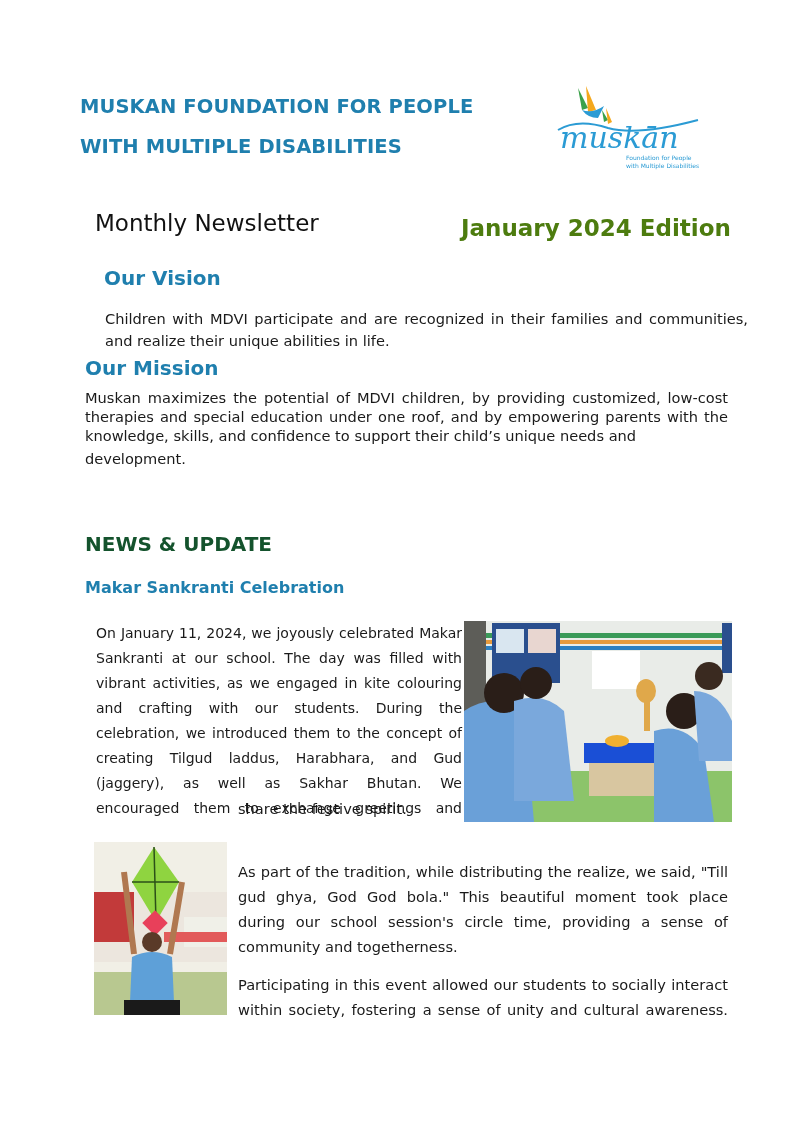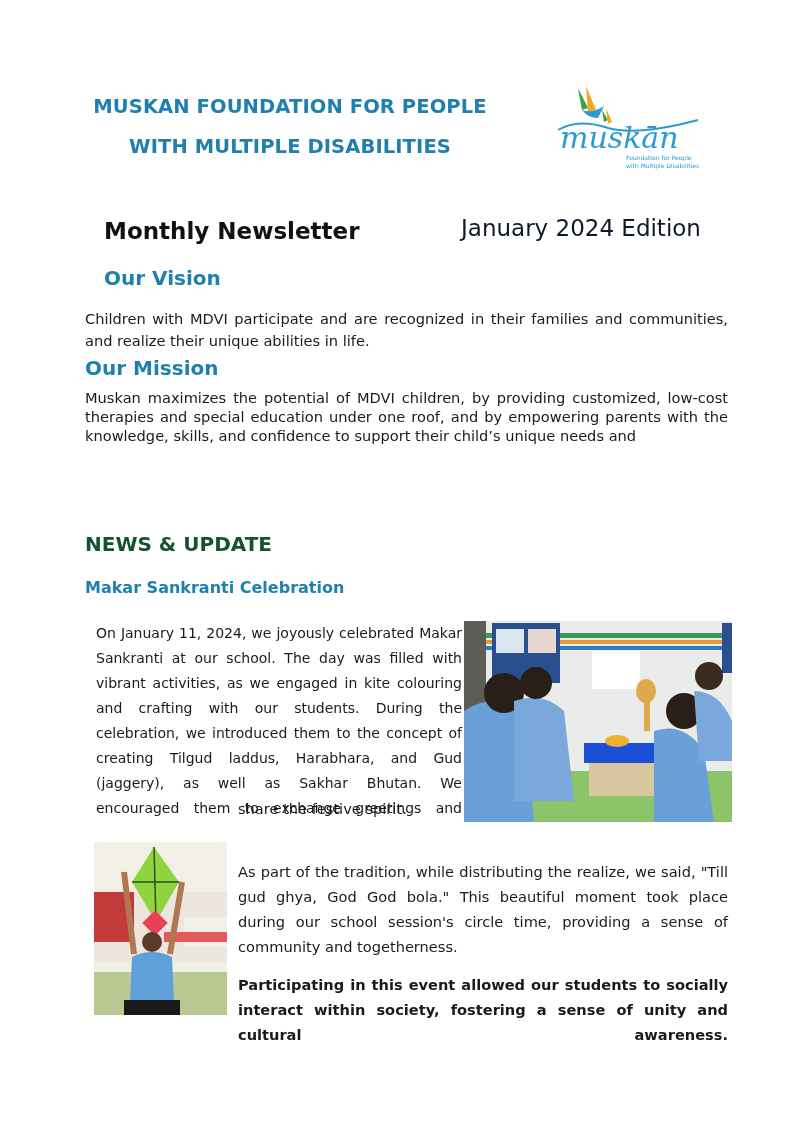--- a/index.html
+++ b/index.html
@@ -1,41 +1,41 @@
 <!DOCTYPE html>
 <html><head>
 <meta charset="utf-8">
 <style>
   html, body { margin: 0; padding: 0; background: #ffffff; }
   body { width: 794px; height: 1123px; position: relative; overflow: hidden;
          font-family: "DejaVu Sans", sans-serif; color: #1a1a1a; }
   .abs { position: absolute; }
-  .org-title { left: 80px; width: 420px; text-align: center; color: #1f7fae;
+  .org-title { left: 80px; width: 420px; text-align: left; color: #1f7fae;
                font-weight: bold; font-size: 19.5px; letter-spacing: 0.1px; }
   .org-line1 { top: 95px; }
   .org-line2 { top: 135px; }
   .logo { left: 548px; top: 80px; width: 175px; height: 95px; }
-  .nl-title { top: 218px; left: 95px; font-size: 23px; font-weight: bold; color: #111; margin-left: 9px; }
-  .edition { top: 215px; left: 461px; font-size: 23px; font-weight: normal; color: #0f172a; }
+  .nl-title { top: 210px; left: 95px; font-size: 23px; font-weight: normal; color: #111; }
+  .edition { top: 215px; left: 461px; font-size: 23px; font-weight: bold; color: #4d7c0f; }
   .h2 { left: 85px; font-size: 20px; font-weight: bold; color: #1f7fae; }
   .vision-h { top: 266px; margin-left: 19px; }
   .mission-h { top: 356px; }
   .para { left: 85px; width: 643px; font-size: 14.6px; line-height: 22px;
           text-align: justify; color: #1a1a1a; }
-  .vision-p { top: 308px; }
+  .vision-p { top: 308px; margin-left: 20px; }
   .mission-p { top: 388px; line-height: 19px; }
   .mission-p .last { display: block; margin-top: 4px; }
   .news-h { top: 532px; left: 85px; font-size: 20px; font-weight: bold; color: #14532d; }
   .event-h { top: 578px; left: 85px; font-size: 16px; font-weight: bold; color: #1f7fae; }
   .left-col { top: 621px; left: 96px; width: 366px; font-size: 14px; line-height: 25px;
               text-align: justify; text-align-last: justify; }
   .share { top: 796px; left: 238px; font-size: 14.6px; line-height: 25px; }
   .right-col { left: 238px; width: 490px; font-size: 14.6px; line-height: 25px; text-align: justify; }
   .p2 { top: 859px; }
-  .p3 { top: 972px; text-align-last: justify; font-weight: bold; }
+  .p3 { top: 972px; text-align-last: justify; }
   .photo { overflow: hidden; }
   .photo1 { left: 464px; top: 621px; width: 268px; height: 201px; }
   .photo2 { left: 94px; top: 842px; width: 133px; height: 173px; }
 </style>
 </head>
 <body>
 
 <div>
 
   <div class="abs org-title org-line1">MUSKAN FOUNDATION FOR PEOPLE</div>
@@ -57,20 +57,21 @@
 
   <div class="abs nl-title">Monthly Newsletter</div>
   <div class="abs edition">January 2024 Edition</div>
 
   <div class="abs h2 vision-h">Our Vision</div>
   <div class="abs para vision-p">Children with MDVI participate and are recognized in their families and communities, and realize their unique abilities in life.</div>
 
   <div class="abs h2 mission-h">Our Mission</div>
   <div class="abs para mission-p">
     <span>Muskan maximizes the potential of MDVI children, by providing customized, low-cost therapies and special education under one roof, and by empowering parents with the knowledge, skills, and confidence to support their child’s unique needs and</span>
+    <span class="last">development.</span>
   </div>
 
   <div class="abs news-h">NEWS &amp; UPDATE</div>
   <div class="abs event-h">Makar Sankranti Celebration</div>
 
   <div class="abs left-col">On January 11, 2024, we joyously celebrated Makar Sankranti at our school. The day was filled with vibrant activities, as we engaged in kite colouring and crafting with our students. During the celebration, we introduced them to the concept of creating Tilgud laddus, Harabhara, and Gud (jaggery), as well as Sakhar Bhutan. We encouraged them to exchange greetings and</div>
   <div class="abs share">share the festive spirit.</div>
 
   <div class="abs photo photo1">
     <svg width="268" height="201" viewBox="0 0 268 201">

